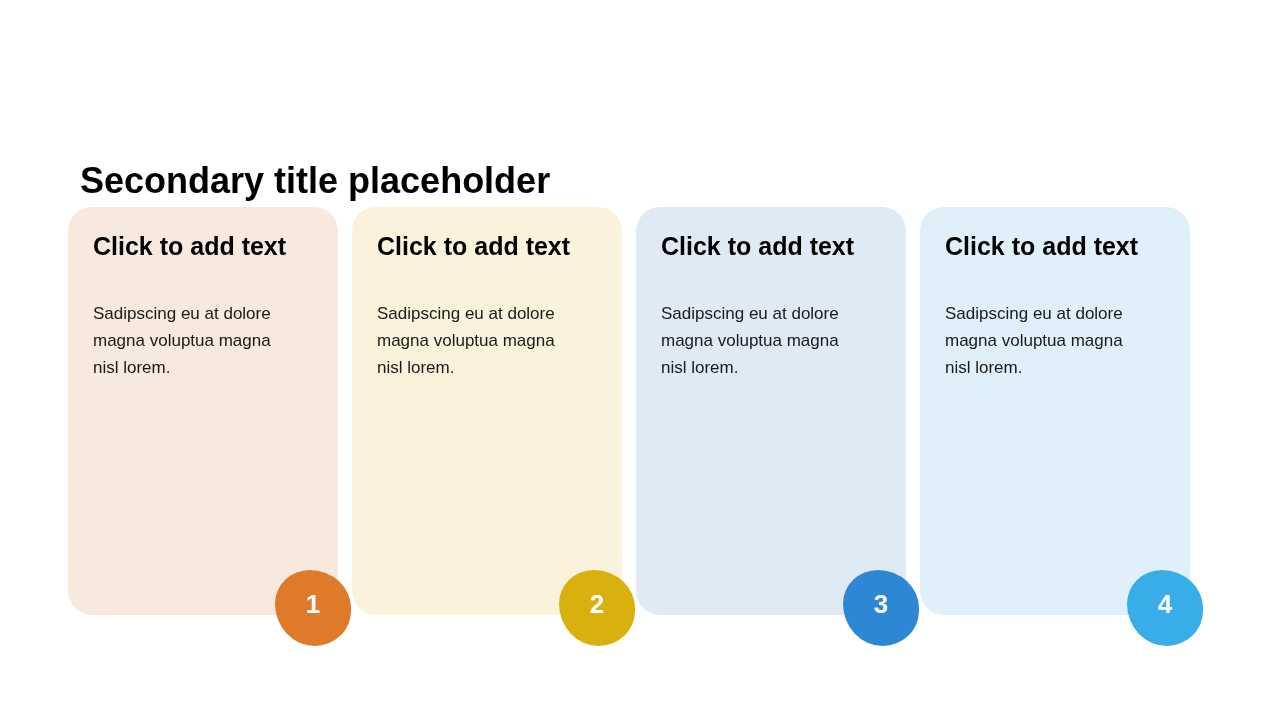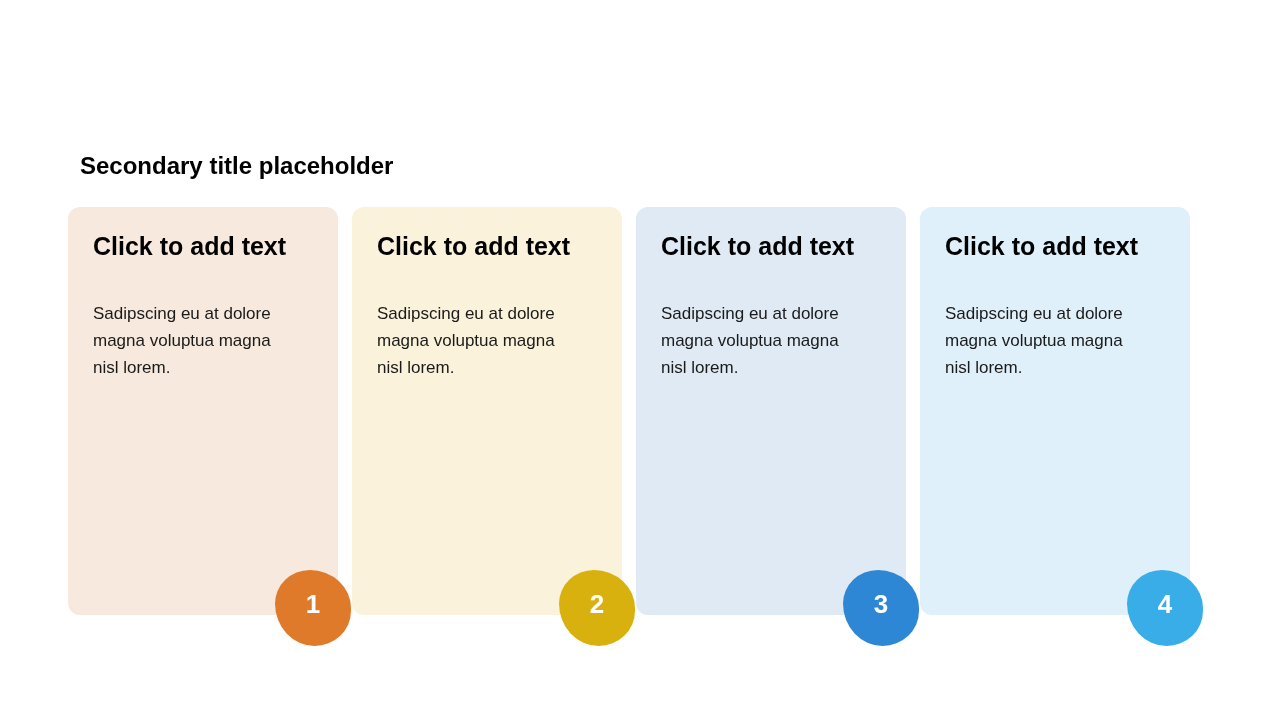--- a/index.html
+++ b/index.html
@@ -8,39 +8,39 @@
     height: 720px;
     background: #ffffff;
     font-family: "Liberation Sans", sans-serif;
     position: relative;
     overflow: hidden;
   }
   .slide-title {
     position: absolute;
     left: 80px;
     top: 136px;
-    font-size: 24px;
+    font-size: 36px;
     font-weight: bold;
     color: #000000;
     white-space: nowrap;
   }
   .cards-row {
     position: absolute;
     left: 68px;
     top: 207px;
     width: 1122px;
     height: 408px;
     display: flex;
     justify-content: space-between;
   }
   .card {
     position: relative;
     width: 270px;
     height: 408px;
-    border-radius: 12px;
+    border-radius: 24px;
     padding: 24px 25px;
     box-sizing: border-box;
   }
   .card-heading {
     margin: 0;
     font-size: 25px;
     font-weight: bold;
     color: #000000;
     line-height: 1.2;
   }

